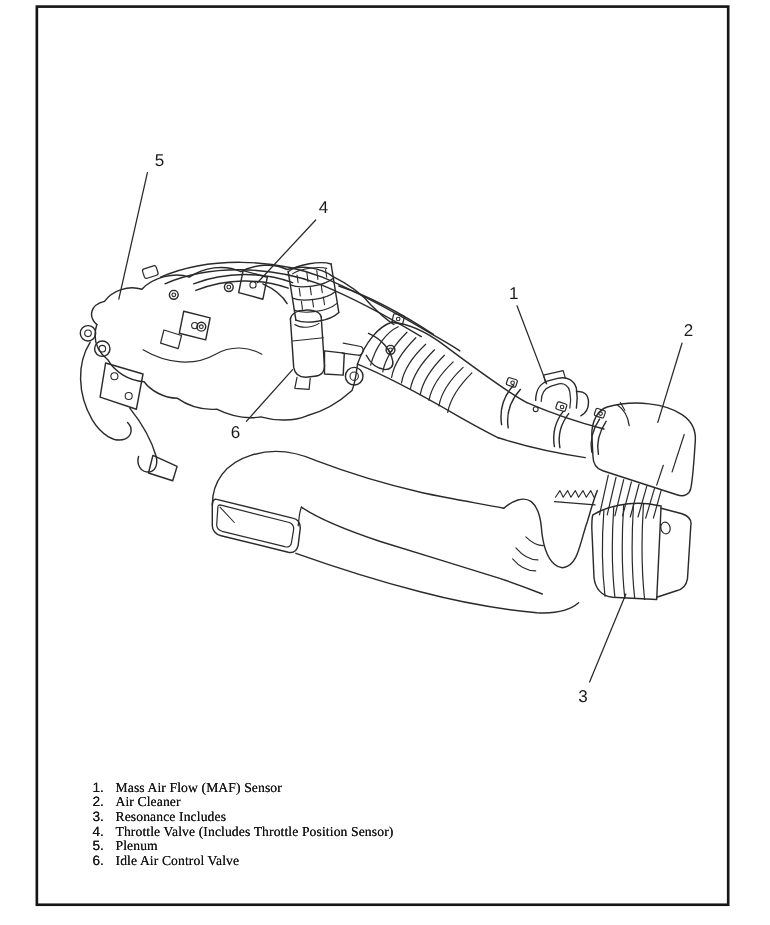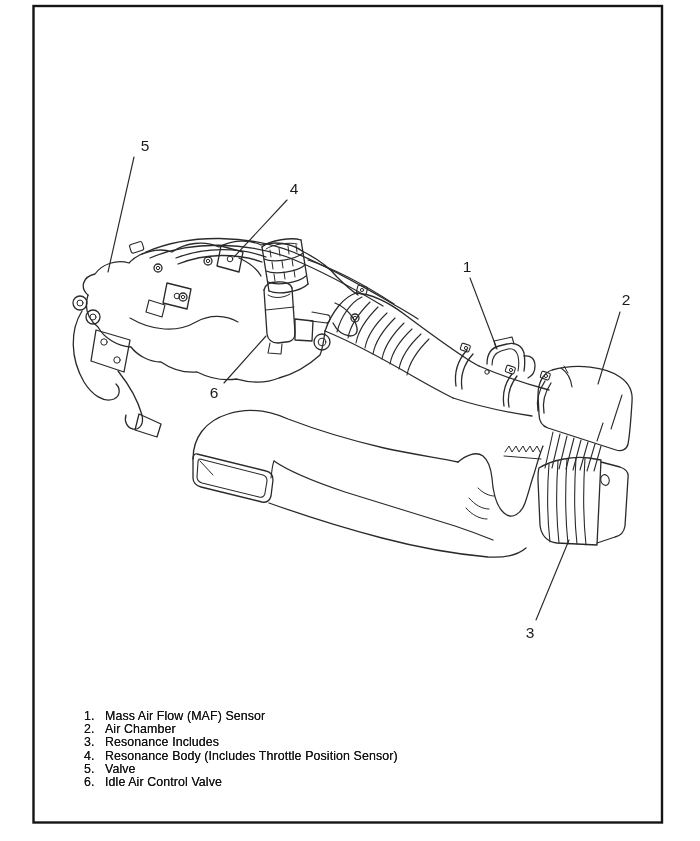--- a/index.html
+++ b/index.html
@@ -9,21 +9,21 @@
   }
   svg{position:absolute;left:0;top:0;}
   .co{font-family:"Liberation Sans","DejaVu Sans",sans-serif;font-size:15.5px;fill:#1b1b1b;text-anchor:middle;}
   .legend{
     position:absolute;left:84px;top:710px;color:#141414;
     font-size:12.4px;line-height:13.2px;letter-spacing:0.1px;
     text-shadow:0 0 0.45px #222;
   }
   .legend-row{display:flex;}
   .legend-row .num{width:21px;flex:0 0 21px;}
-  .legend-row .lbl{white-space:nowrap;}
+  .legend-row .lbl{white-space:nowrap;font-family:Liberation Serif, serif;}
 </style>
 </head>
 <body>
 
 <div class="page">
 
   <svg width="700" height="841" viewBox="0 0 700 841">
 
     <rect x="0" y="0" width="700" height="841" fill="#ffffff"></rect>
 
@@ -212,33 +212,33 @@
     </g>
   </svg>
 
   <div class="legend">
     <div class="legend-row">
       <span class="num">1.</span>
       <span class="lbl">Mass Air Flow (MAF) Sensor</span>
     </div>
     <div class="legend-row">
       <span class="num">2.</span>
-      <span class="lbl">Air Chamber</span>
+      <span class="lbl">Air Cleaner</span>
     </div>
     <div class="legend-row">
       <span class="num">3.</span>
       <span class="lbl">Resonance Includes</span>
     </div>
     <div class="legend-row">
       <span class="num">4.</span>
-      <span class="lbl">Resonance Body (Includes Throttle Position Sensor)</span>
+      <span class="lbl">Throttle Valve (Includes Throttle Position Sensor)</span>
     </div>
     <div class="legend-row">
       <span class="num">5.</span>
-      <span class="lbl">Valve</span>
+      <span class="lbl">Plenum</span>
     </div>
     <div class="legend-row">
       <span class="num">6.</span>
       <span class="lbl">Idle Air Control Valve</span>
     </div>
   </div>
 
 </div>
 
 </body></html>

